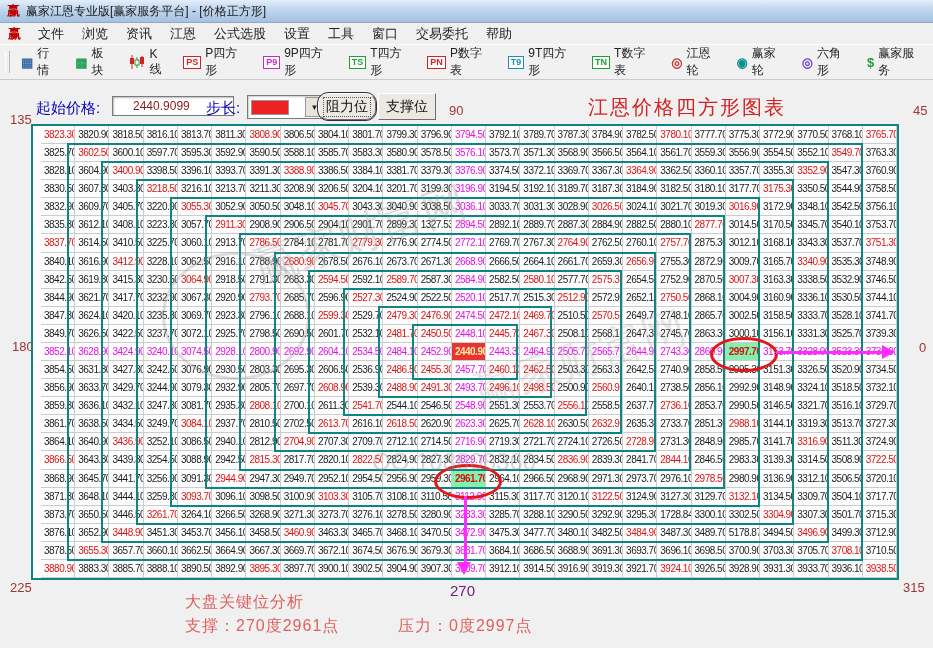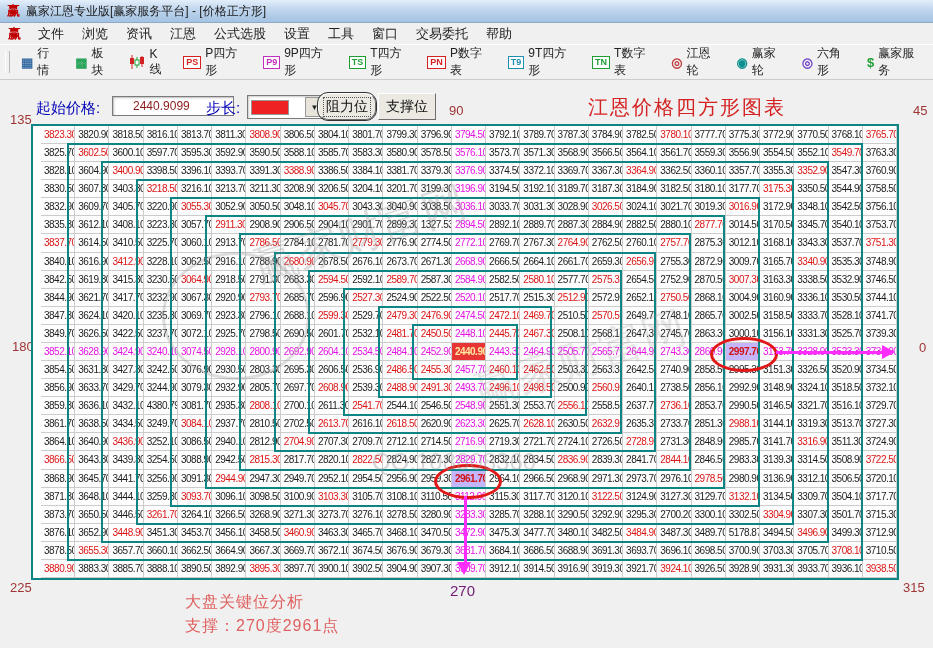--- a/index.html
+++ b/index.html
@@ -43,21 +43,21 @@
 
   
   .gann{position:absolute;left:31px;top:124px;width:868px;height:456px;background:#fdfdfd;
     border:2px solid #0e8585;box-sizing:border-box;display:grid;
     grid-template-columns:repeat(25,1fr);grid-template-rows:repeat(25,1fr);}
   .cell{font-size:10px;letter-spacing:-0.5px;line-height:18px;color:#1c1c1c;overflow:hidden;white-space:nowrap;
     padding-left:3px;border-right:1px solid #cccccc;border-bottom:1px solid #cccccc;box-sizing:border-box;}
   .cell.card{color:#e414e4;}
   .cell.diag{color:#dc1515;}
   .cell.center{background:#e73535;color:#ffe9a0;font-weight:bold;}
-  .cell.key{background:#c4b5fd;color:#cf1212;font-weight:bold;}
+  .cell.key{background:#86efac;color:#cf1212;font-weight:bold;}
   .ring{position:absolute;border:2px solid #0e8585;box-sizing:border-box;pointer-events:none;}
   .ellipse{position:absolute;border:3px solid #e01818;border-radius:50%;pointer-events:none;}
   .hline{position:absolute;height:3px;background:#ff2cff;pointer-events:none;}
   .harrow{position:absolute;width:0;height:0;border-left:13px solid #ff2cff;border-top:7px solid transparent;border-bottom:7px solid transparent;pointer-events:none;}
   .vline{position:absolute;width:3px;background:#ff2cff;pointer-events:none;}
   .varrow{position:absolute;width:0;height:0;border-top:13px solid #ff2cff;border-left:7px solid transparent;border-right:7px solid transparent;pointer-events:none;}
 
   
   .wm{position:absolute;color:rgba(150,150,150,0.30);pointer-events:none;}
   .wm-circle{position:absolute;left:162px;top:252px;width:142px;height:122px;border:3px solid rgba(150,150,150,0.30);border-radius:50%;pointer-events:none;}
@@ -554,21 +554,21 @@
       <div class="cell">2738.50</div>
       <div class="cell">2856.10</div>
       <div class="cell">2992.90</div>
       <div class="cell">3148.90</div>
       <div class="cell">3324.10</div>
       <div class="cell">3518.50</div>
       <div class="cell">3732.10</div>
       <div class="cell">3859.30</div>
       <div class="cell">3636.10</div>
       <div class="cell">3432.10</div>
-      <div class="cell">4380.79</div>
+      <div class="cell">3247.30</div>
       <div class="cell">3081.70</div>
       <div class="cell">2935.30</div>
       <div class="cell diag">2808.10</div>
       <div class="cell">2700.10</div>
       <div class="cell">2611.30</div>
       <div class="cell diag">2541.70</div>
       <div class="cell">2544.10</div>
       <div class="cell">2546.50</div>
       <div class="cell card">2548.90</div>
       <div class="cell">2551.30</div>
@@ -719,21 +719,21 @@
       <div class="cell">3273.70</div>
       <div class="cell">3276.10</div>
       <div class="cell">3278.50</div>
       <div class="cell">3280.90</div>
       <div class="cell card">3283.30</div>
       <div class="cell">3285.70</div>
       <div class="cell">3288.10</div>
       <div class="cell">3290.50</div>
       <div class="cell">3292.90</div>
       <div class="cell">3295.30</div>
-      <div class="cell">2700.20</div>
+      <div class="cell">1728.84</div>
       <div class="cell">3300.10</div>
       <div class="cell">3302.50</div>
       <div class="cell diag">3304.90</div>
       <div class="cell">3307.30</div>
       <div class="cell">3501.70</div>
       <div class="cell">3715.30</div>
       <div class="cell">3876.10</div>
       <div class="cell">3652.90</div>
       <div class="cell diag">3448.90</div>
       <div class="cell">3451.30</div>
@@ -827,14 +827,15 @@
       <div class="varrow" style="left: 424px; top: 436px;"></div>
     </div>
 
   <div class="wm-circle"></div>
   <span class="wm" style="left:250px;top:205px;font-size:44px;transform:rotate(-18deg);">赢家财富网</span>
   <span class="wm" style="left:470px;top:330px;font-size:44px;transform:rotate(-18deg);color:rgba(150,150,150,0.22);">赢家财富网</span>
   <span class="wm" style="left:372px;top:448px;font-size:24px;color:rgba(150,150,150,0.38);">QQ:108808360</span>
 
   <span class="ana" style="left:185px;top:592px;">大盘关键位分析</span>
   <span class="ana" style="left:185px;top:616px;">支撑：270度2961点</span>
+  <span class="ana" style="left:398px;top:616px;">压力：0度2997点</span>
 
 </div>
 
 </body></html>

